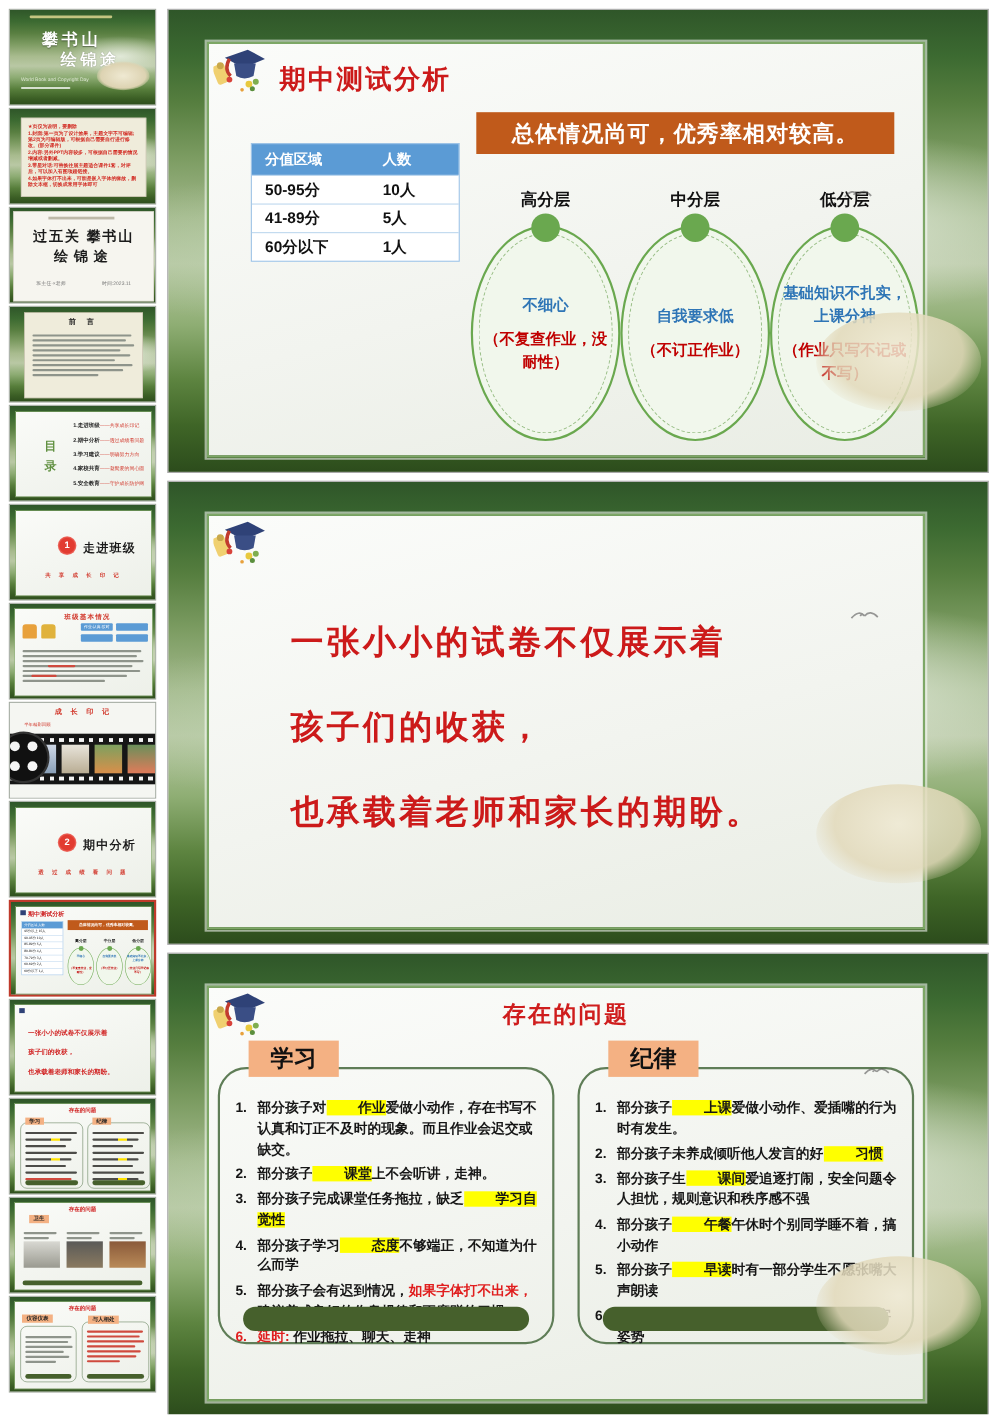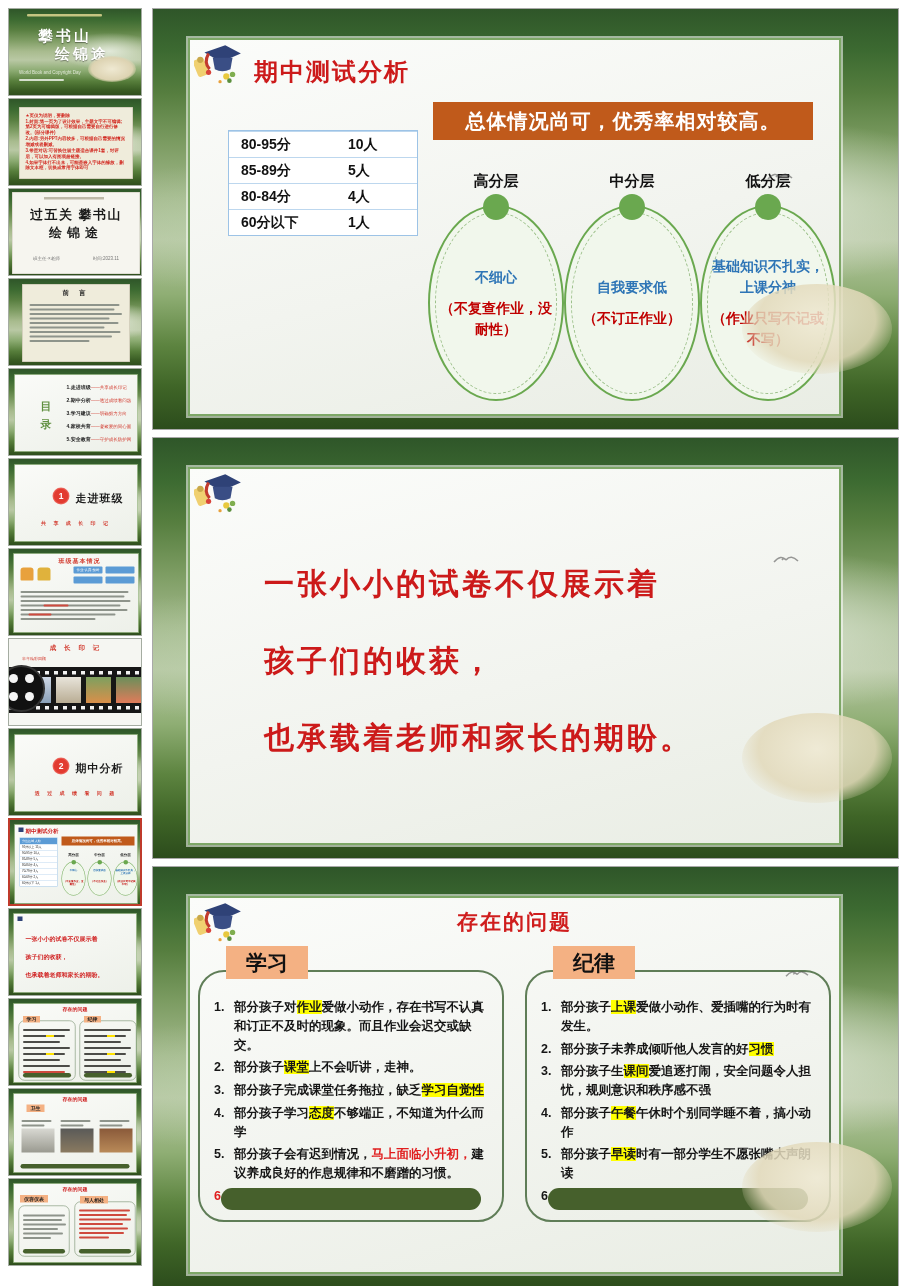--- a/index.html
+++ b/index.html
@@ -80,21 +80,21 @@
   .prob-col{position:absolute;top:72px;width:306px;height:252px;border:2px solid #5f7d57;
     border-radius:26px;box-sizing:border-box;}
   .prob-col.left{left:8px;}
   .prob-col.right{right:8px;}
   .col-tag{position:absolute;top:-26px;left:26px;background:#f4b183;color:#111;
     font-size:21px;font-weight:bold;padding:5px 20px;line-height:1.1;}
   .prob-list{position:absolute;left:14px;right:10px;top:26px;}
   .prob-item{display:flex;margin-bottom:4px;font-size:12.5px;font-weight:600;color:#161616;line-height:1.5;}
   .prob-num{width:20px;flex:none;}
   .prob-body{flex:1;}
-  .hl{background:#ffff00;}
+  .hl{background:#ffff00;padding-left:29px;}
   .red{color:#e01e1e;}
   .col-pill{position:absolute;bottom:10px;left:7%;width:86%;height:22px;border-radius:11px;background:#46602c;}
 </style>
 </head>
 <body>
 
 <div class="app">
 
   <div class="sidebar">
       <div class="thumb">
@@ -371,32 +371,32 @@
           <path d="M14 11 q-5 9 1 15" stroke="#c23b2e" stroke-width="3" fill="none"></path>
           <circle cx="14" cy="29" r="2.5" fill="#d8433a"></circle>
           <circle cx="31" cy="33" r="3" fill="#e8c93e"></circle>
           <circle cx="37" cy="31" r="2.6" fill="#7fae4f"></circle>
           <circle cx="34" cy="37" r="2.2" fill="#5b8f3d"></circle>
           <circle cx="25" cy="38" r="1.6" fill="#e8a13c"></circle>
         </svg>
         <div class="s1-title">期中测试分析</div>
 
         <div class="s1-table">
+          <div class="s1-thead">
+            <span>分值区域</span>
+            <span>人数</span>
+          </div>
           <div>
               <div class="s1-row">
-                <span class="cell">80-95分</span>
+                <span class="cell">50-95分</span>
                 <span class="cell">10人</span>
               </div>
               <div class="s1-row">
-                <span class="cell">85-89分</span>
+                <span class="cell">41-89分</span>
                 <span class="cell">5人</span>
-              </div>
-              <div class="s1-row">
-                <span class="cell">80-84分</span>
-                <span class="cell">4人</span>
               </div>
               <div class="s1-row">
                 <span class="cell">60分以下</span>
                 <span class="cell">1人</span>
               </div>
             </div>
         </div>
 
         <div class="s1-banner">总体情况尚可，优秀率相对较高。</div>
 
@@ -486,21 +486,21 @@
               <div class="prob-item">
                 <span class="prob-num">3.</span>
                 <span class="prob-body"><span>部分孩子完成课堂任务拖拉，缺乏</span><span class="hl">学习自觉性</span></span>
               </div>
               <div class="prob-item">
                 <span class="prob-num">4.</span>
                 <span class="prob-body"><span>部分孩子学习</span><span class="hl">态度</span><span>不够端正，不知道为什么而学</span></span>
               </div>
               <div class="prob-item">
                 <span class="prob-num">5.</span>
-                <span class="prob-body"><span>部分孩子会有迟到情况，</span><span class="red">马上面临小升初，</span><span>建议养成良好的作息规律和不磨蹭的习惯。</span></span>
+                <span class="prob-body"><span>部分孩子会有迟到情况，</span><span class="red">如果字体打不出来，</span><span>建议养成良好的作息规律和不磨蹭的习惯。</span></span>
               </div>
               <div class="prob-item">
                 <span class="prob-num red">6.</span>
                 <span class="prob-body"><span class="red">延时:</span><span> 作业拖拉、聊天、走神</span></span>
               </div>
             </div>
           <div class="col-pill"></div>
         </div>
 
         <div class="prob-col right">

